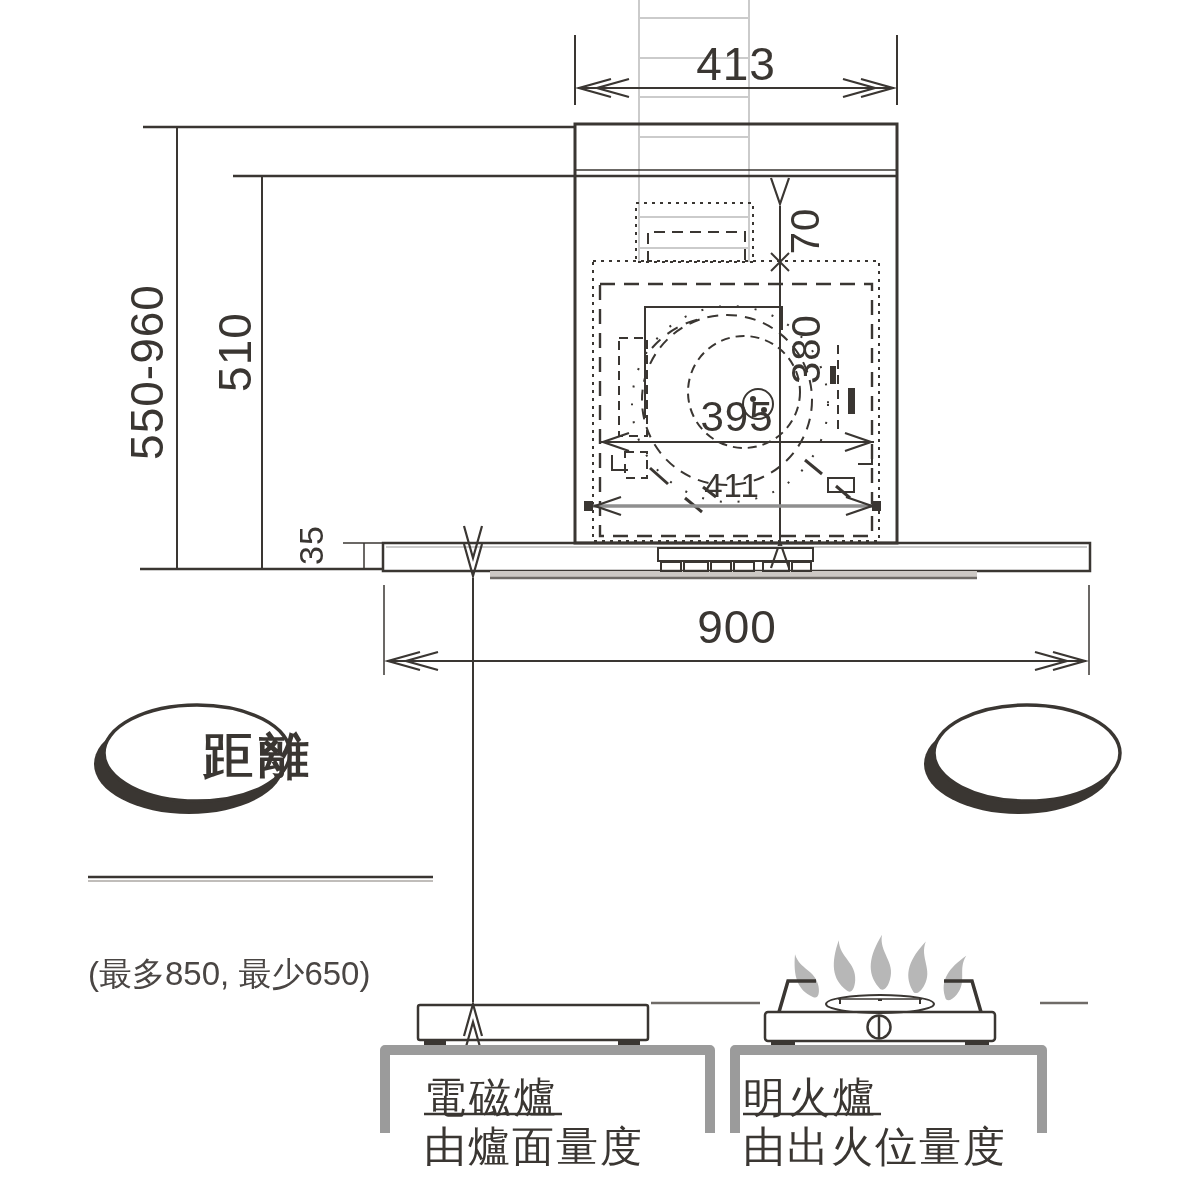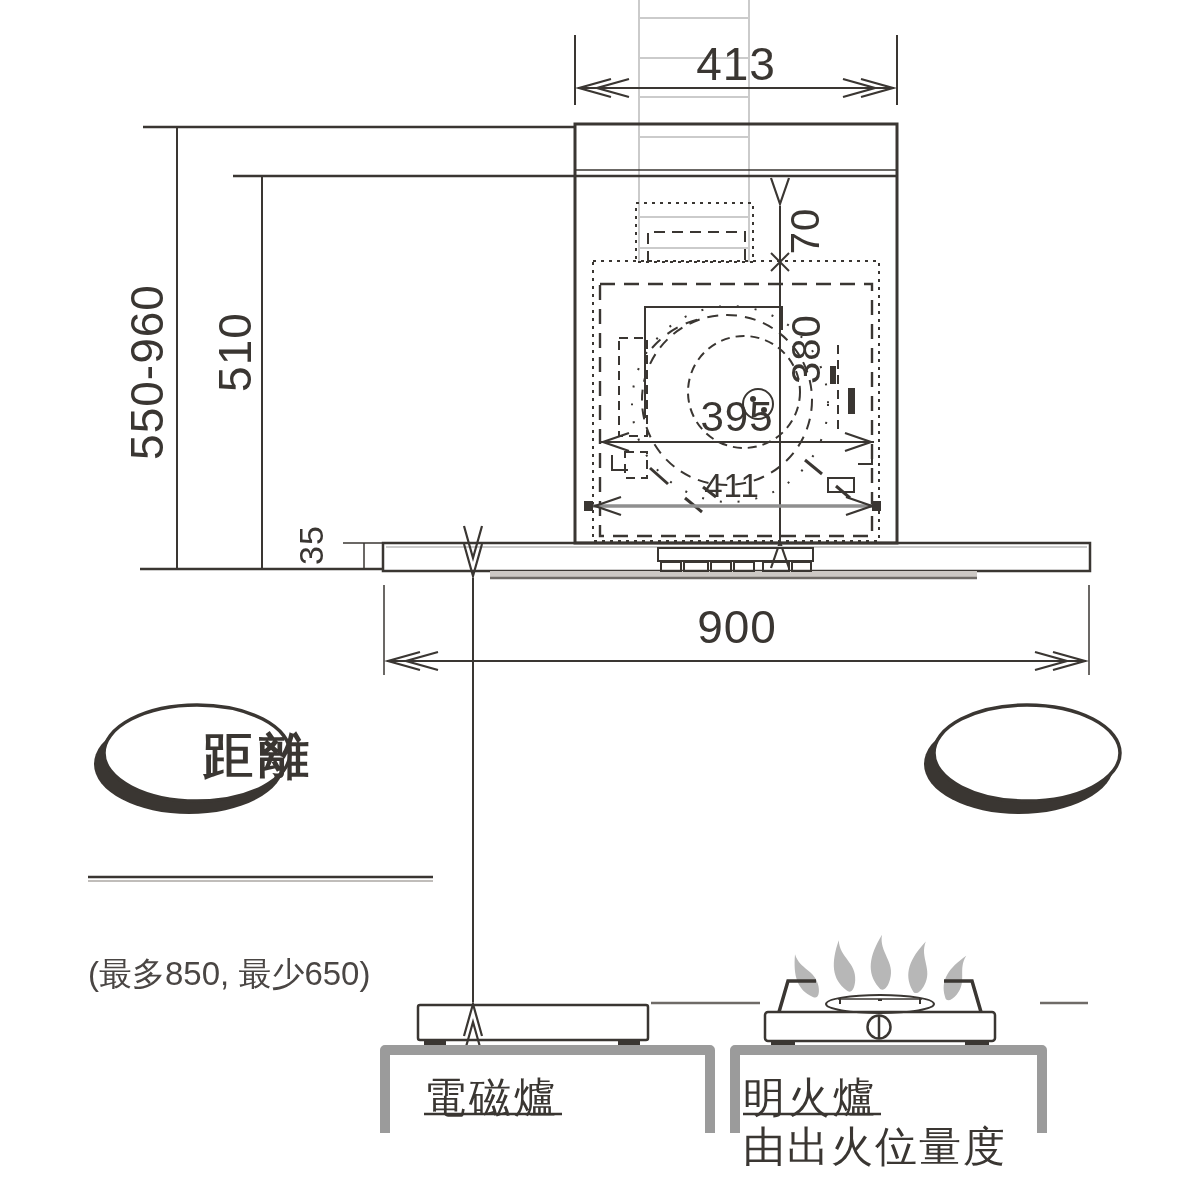--- a/index.html
+++ b/index.html
@@ -250,16 +250,17 @@
 <div class="lbl num rot" style="left:806px;top:349px;font-size:40px;">380</div>
 <div class="lbl num ctr" style="left:737px;top:417px;font-size:42px;">395</div>
 <div class="lbl num ctr" style="left:732px;top:486px;font-size:33px;">411</div>
 <div class="lbl num ctr" style="left:737px;top:627px;font-size:46px;">900</div>
 
 <div class="lbl badge-text ctr" style="left:216px;top:756px;margin-left:43px;">距離</div>
 
 <div class="lbl note3" style="left:88px;top:904px;margin-top:48px;">(最多850, 最少650)</div>
 
 <div class="lbl stove-title" style="left:424px;top:1070px;">電磁爐</div>
+<div class="lbl stove-sub" style="left:424px;top:1119px;">由爐面量度</div>
 <div class="lbl stove-title" style="left:743px;top:1070px;">明火爐</div>
 <div class="lbl stove-sub" style="left:743px;top:1119px;">由出火位量度</div>
 
 </div>
 
 </body></html>

